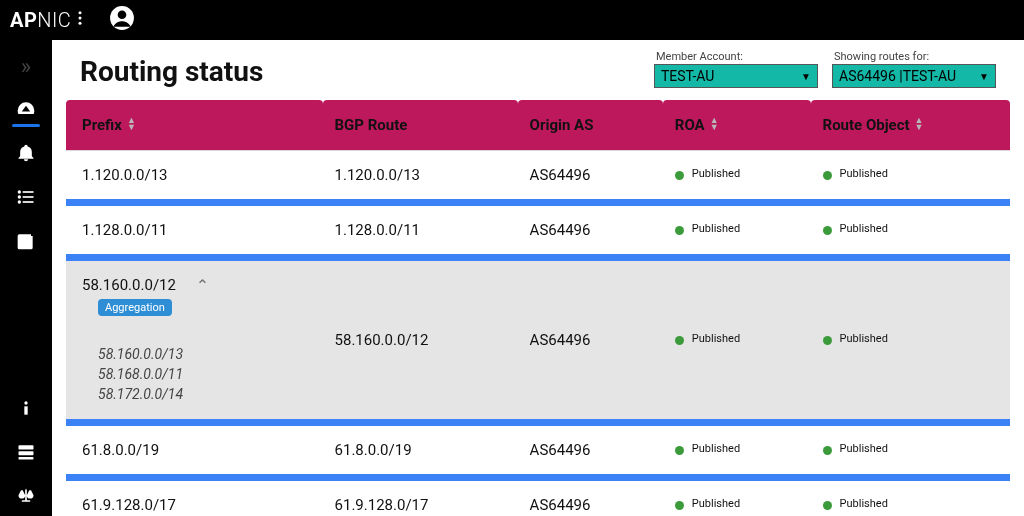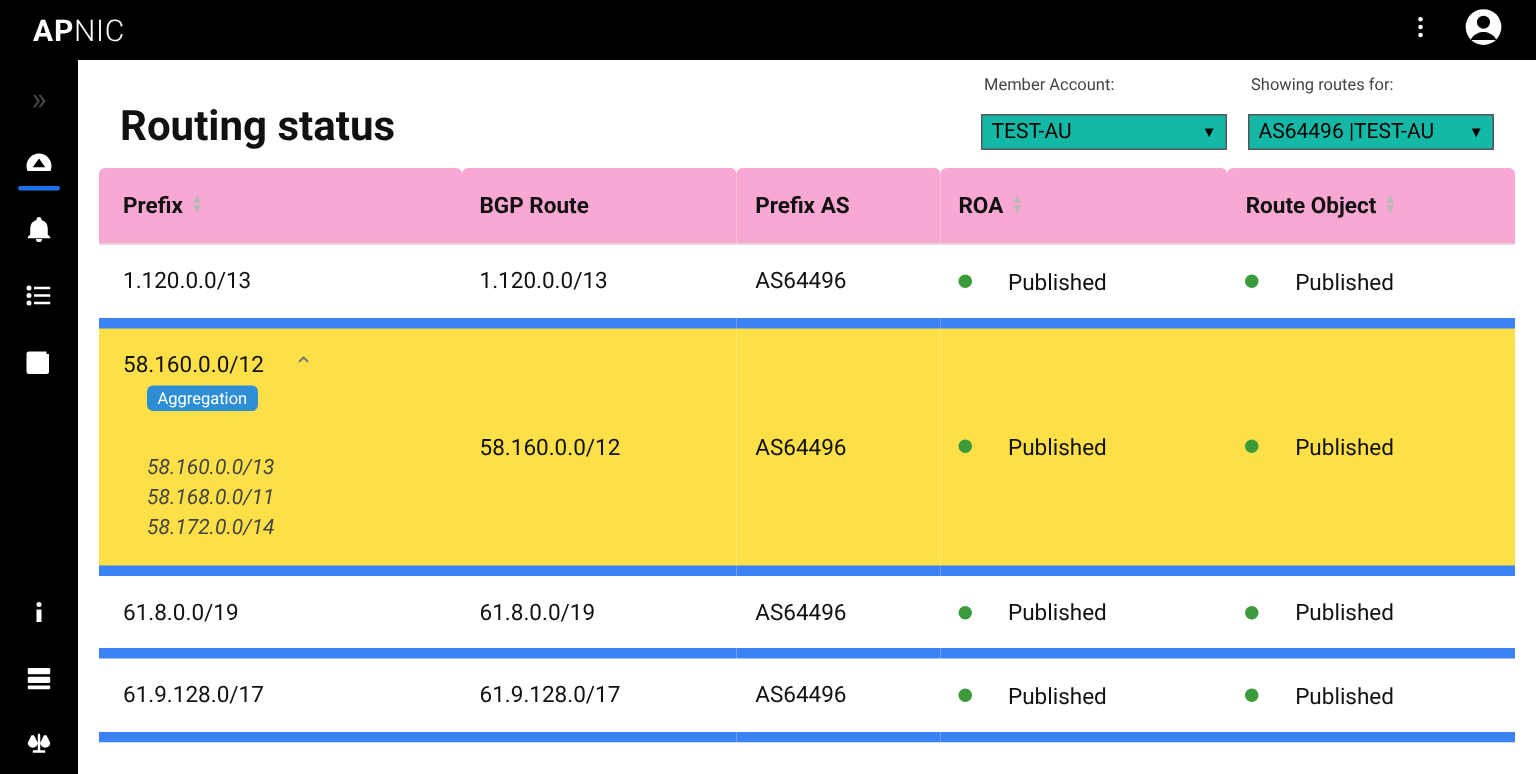--- a/index.html
+++ b/index.html
@@ -1,47 +1,47 @@
 <!DOCTYPE html>
 <html><head>
   <meta charset="utf-8">
   <style>
     * { margin: 0; padding: 0; box-sizing: border-box; font-family: -apple-system, BlinkMacSystemFont, "Segoe UI", Roboto, sans-serif; }
     body { width: 1024px; height: 516px; overflow: hidden; background: #fff; }
-    .topbar { background: #000; height: 40px; display: flex; align-items: center; padding: 0 22px; justify-content: space-between; }
+    .topbar { background: #000; height: 40px; display: flex; align-items: center; padding: 0 10px; justify-content: flex-start; }
     .logo { color: #fff; font-weight: 300; font-size: 20px; letter-spacing: 0.5px; }
     .logo strong { font-weight: 700; }
     .topbar-right { display: flex; gap: 20px; align-items: center; }
     .topbar-icon { color: #fff; cursor: pointer; }
     .shell { display: flex; height: calc(100% - 40px); }
     .sidebar { width: 52px; background: #000; display: flex; flex-direction: column; align-items: center; padding-top: 14px; gap: 4px; }
     .sidebar-toggle { color: #444; font-size: 22px; margin-bottom: 6px; cursor: pointer; }
     .side-item { width: 100%; display: flex; justify-content: center; padding: 10px 0; cursor: pointer; position: relative; }
     .side-item.active::after { content: ""; position: absolute; bottom: 2px; left: 12px; right: 12px; height: 3px; background: #1a73e8; border-radius: 2px; }
     .side-item svg { fill: #fff; width: 20px; height: 20px; }
     .side-spacer { flex: 1; }
     .main { flex: 1; display: flex; flex-direction: column; overflow: hidden; }
     .page-header { display: flex; align-items: flex-end; justify-content: space-between; padding: 10px 28px 8px; gap: 8px; }
     .page-title { font-size: 28px; font-weight: 700; color: #111; }
     .selectors { display: flex; gap: 14px; }
     .sel { display: flex; flex-direction: column; }
-    .sel-label { font-size: 11px; color: #444; margin-bottom: 13px; margin-left: 2px; }
+    .sel-label { font-size: 11px; color: #444; margin-bottom: 1px; margin-left: 2px; }
     .sel-box { border: 1px solid #555; padding: 3px 6px; min-width: 164px; display: flex; justify-content: space-between; align-items: center; font-size: 14px; cursor: pointer; background:#14b8a6; }
     .sel-box .tri { font-size: 10px; }
     .table-wrap { padding: 4px 14px 0 14px; overflow-y: auto; }
     table { width: 100%; border-collapse: collapse; }
-    thead th { background: #f9a8d4; text-align: left; font-size: 15px; font-weight: 700; color: #111; padding: 16px 12px; border-bottom: 1px solid #d8d8d8; border-radius: 4px 4px 0 0; }
+    thead th { background: #be185d; text-align: left; font-size: 15px; font-weight: 700; color: #111; padding: 16px 12px; border-bottom: 1px solid #d8d8d8; border-radius: 4px 4px 0 0; }
     thead th:first-child { padding-left: 16px; }
     .sort-glyph { display: inline-block; margin-left: 5px; font-size: 9px; color: #b8b8b8; line-height: 0; position: relative; }
     .sort-glyph::before { content: "▲"; position: absolute; top: -7px; left: 0; }
     .sort-glyph::after { content: "▼"; position: absolute; top: 0px; left: 0; }
     tbody td { padding: 15px 12px; font-size: 15px; color: #111; border-bottom: 7px solid #3b82f6; vertical-align: middle; }
     tbody td:first-child { padding-left: 16px; }
-    tbody tr.expanded { background: #fde047; }
-    .status { display: inline-flex; align-items: center; gap: 24px; font-size: 15px; }
+    tbody tr.expanded { background: #e5e5e5; }
+    .status { display: inline-flex; align-items: flex-end; gap: 8px; font-size: 11px; }
     .dot { width: 9px; height: 9px; border-radius: 50%; background: #3b9b3b; display: inline-block; }
     .agg-badge { display: inline-block; background: #2d8ed6; color: #fff; font-size: 11px; padding: 2px 7px; border-radius: 4px; margin-top: 4px; margin-left: 16px; }
     .expand-caret { display: inline-block; margin-left: 16px; color: #777; cursor: pointer; font-size: 16px; vertical-align: top; }
     .children { margin-top: 28px; }
     .child-prefix { font-style: italic; color: #444; font-size: 14px; padding: 2px 0 2px 16px; }
   </style>
 </head>
 <body>
 
 <div class="topbar">
@@ -135,29 +135,42 @@
         </div>
       </div>
     </div>
 
     <div class="table-wrap">
       <table>
         <thead>
           <tr>
             <th><span>Prefix</span><span class="sort-glyph">&nbsp;&nbsp;</span></th>
             <th><span>BGP Route</span></th>
-            <th><span>Prefix AS</span></th>
+            <th><span>Origin AS</span></th>
             <th><span>ROA</span><span class="sort-glyph">&nbsp;&nbsp;</span></th>
             <th><span>Route Object</span><span class="sort-glyph">&nbsp;&nbsp;</span></th>
           </tr>
         </thead>
         <tbody>
           <tr>
             <td>1.120.0.0/13</td>
             <td>1.120.0.0/13</td>
+            <td>AS64496</td>
+            <td><span class="status">
+                  <span class="dot"></span>
+                  <span>Published</span>
+                </span></td>
+            <td><span class="status">
+                  <span class="dot"></span>
+                  <span>Published</span>
+                </span></td>
+          </tr>
+          <tr>
+            <td>1.128.0.0/11</td>
+            <td>1.128.0.0/11</td>
             <td>AS64496</td>
             <td><span class="status">
                   <span class="dot"></span>
                   <span>Published</span>
                 </span></td>
             <td><span class="status">
                   <span class="dot"></span>
                   <span>Published</span>
                 </span></td>
           </tr>

